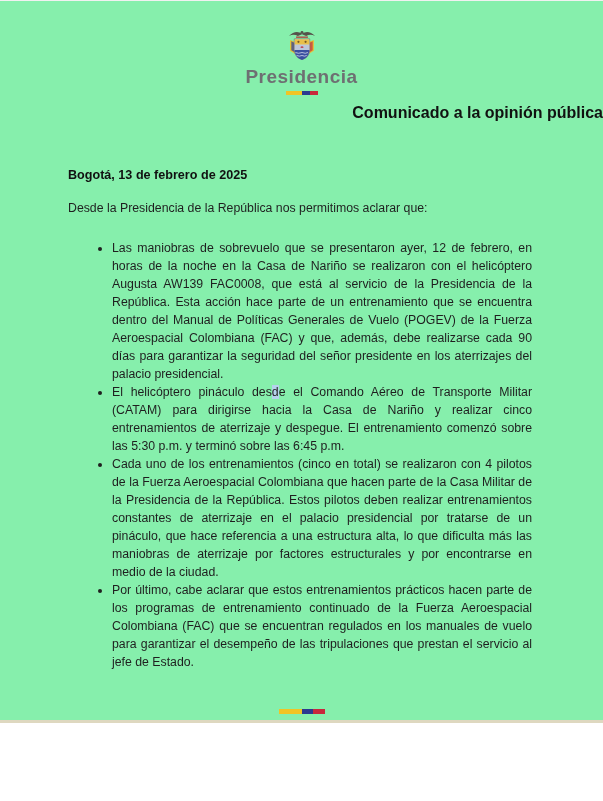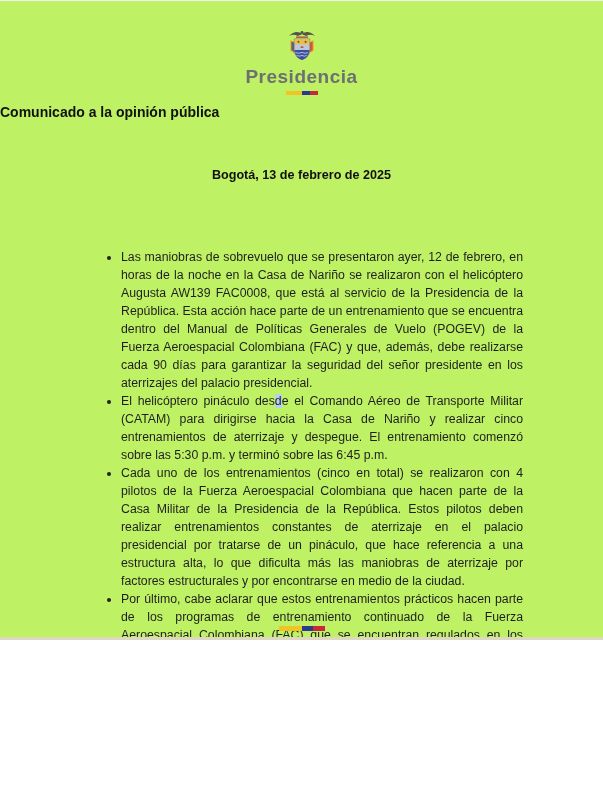--- a/index.html
+++ b/index.html
@@ -1,20 +1,20 @@
 <!DOCTYPE html>
 <html><head>
 <meta charset="utf-8">
 <style>
   html, body { margin: 0; padding: 0; background: #ffffff; }
   .page {
     position: relative;
     width: 603px;
-    height: 640px;
-    background: #bef264;
+    height: 723px;
+    background: #86efac;
     font-family: "Liberation Sans", sans-serif;
     color: #1f1f1f;
     border-top: 1px solid #f1f1f1;
     box-sizing: border-box;
     overflow: hidden;
   }
   .page-bottom-edge {
     position: absolute;
     left: 0; right: 0; bottom: 0;
     height: 3px;
@@ -38,44 +38,43 @@
     margin: 3px auto 0 auto;
     width: 32px;
     height: 4px;
   }
   .flag-bar .seg-yellow { width: 50%; height: 100%; }
   .flag-bar .seg-blue   { width: 25%; height: 100%; }
   .flag-bar .seg-red    { width: 25%; height: 100%; }
   .doc-title {
     position: absolute;
     top: 103px; left: 0; right: 0;
-    text-align: left;
-    font-size: 14px;
+    text-align: right;
+    font-size: 16px;
     font-weight: bold;
     color: #111111;
   }
   .date-line {
     position: absolute;
     top: 167px; left: 68px; right: 68px;
     font-size: 12.6px;
     font-weight: bold;
     color: #111111;
-    text-align: center;
   }
   .intro-line {
     position: absolute;
     top: 200px; left: 68px; right: 68px;
     font-size: 12.3px;
   }
   .bullets {
     position: absolute;
     top: 234px; left: 88px; right: 67px;
   }
   .bullets ul {
-    margin: 13px;
+    margin: 4px;
     padding-left: 20px;
     list-style: disc outside;
   }
   .bullets li {
     font-size: 12.3px;
     line-height: 18px;
     text-align: justify;
     margin: 0;
     padding: 0;
   }
@@ -132,20 +131,21 @@
       <div class="seg-yellow" style="background-color: rgb(240, 196, 37);"></div>
       <div class="seg-blue" style="background-color: rgb(43, 57, 144);"></div>
       <div class="seg-red" style="background-color: rgb(200, 40, 60);"></div>
     </div>
   </div>
 
   <div class="doc-title">Comunicado a la opinión pública</div>
 
   <div class="date-line">Bogotá, 13 de febrero de 2025</div>
 
+  <div class="intro-line">Desde la Presidencia de la República nos permitimos aclarar que:</div>
 
   <div class="bullets">
     <ul>
       <li>
         <span>Las maniobras de sobrevuelo que se presentaron ayer, 12 de febrero, en horas de la noche en la Casa de Nariño se realizaron con el helicóptero Augusta AW139 FAC0008, que está al servicio de la Presidencia de la República. Esta acción hace parte de un entrenamiento que se encuentra dentro del Manual de Políticas Generales de Vuelo (POGEV) de la Fuerza Aeroespacial Colombiana (FAC) y que, además, debe realizarse cada 90 días para garantizar la seguridad del señor presidente en los aterrizajes del palacio presidencial.</span>
       </li>
       <li>
         <span>El helicóptero pináculo des</span><span class="hl" style="background-color: rgb(181, 210, 236);">d</span><span>e el Comando Aéreo de Transporte Militar (CATAM) para dirigirse hacia la Casa de Nariño y realizar cinco entrenamientos de aterrizaje y despegue. El entrenamiento comenzó sobre las 5:30 p.m.  y terminó sobre las 6:45 p.m.</span>
       </li>
       <li>

